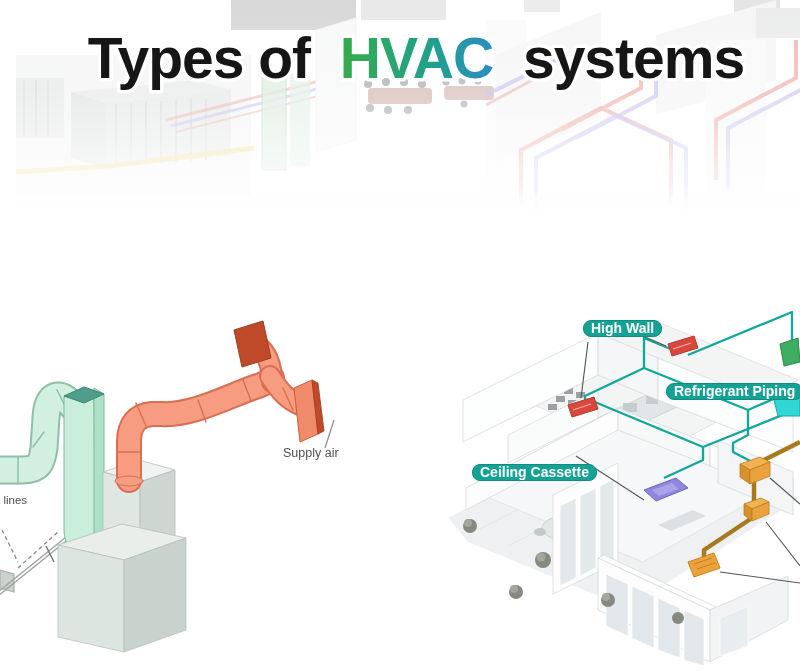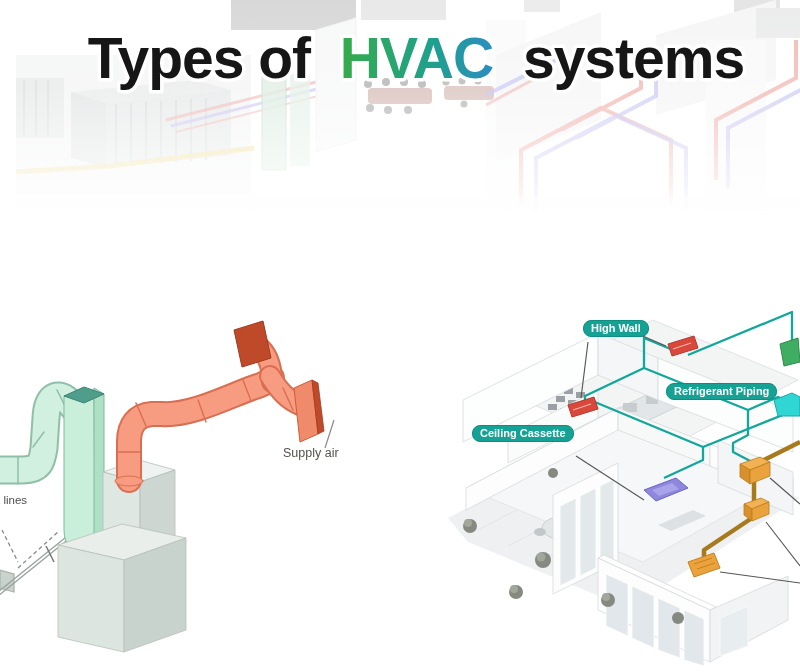--- a/index.html
+++ b/index.html
@@ -13,26 +13,26 @@
   .title-svg{position:absolute;left:0;top:0;z-index:5;}
   .title-text{font-family:"Liberation Sans",sans-serif;font-weight:bold;font-size:57px;
      letter-spacing:-1px;paint-order:stroke fill;stroke:#ffffff;stroke-width:7px;
      stroke-linejoin:round;}
   .fig{position:absolute;overflow:hidden;}
   #left-fig{left:0;top:300px;width:420px;height:372px;}
   #right-fig{left:448px;top:300px;width:352px;height:372px;}
   .diag-label{position:absolute;color:#514f4c;font-weight:normal;z-index:6;white-space:nowrap;}
   #label-tlines{left:-3px;top:494px;font-size:11.5px;color:#4a4f4c;}
   #label-supplyair{left:283px;top:446px;font-size:12.5px;color:#56514d;}
-  .badge{position:absolute;background:#15a294;color:#ffffff;font-size:11px;font-weight:bold;
+  .badge{position:absolute;background:#15a294;color:#ffffff;font-size:14px;font-weight:bold;
      padding:2px 7px;border-radius:8px;line-height:11px;z-index:6;white-space:nowrap;
      border:1px solid #0e8d81;}
   #badge-highwall{left:583px;top:320px;}
   #badge-refpiping{left:666px;top:383px;text-align:center;}
-  #badge-cassette{left:472px;top:425px;}
+  #badge-cassette{left:472px;top:464px;}
 </style>
 </head>
 <body>
 
 <div class="hero">
   <svg width="800" height="230" viewBox="0 0 800 230">
 
     <g>
       <rect x="215" y="0" width="125" height="30" fill="#9b9b9b" opacity="0.75"></rect>
       <rect x="345" y="0" width="85" height="20" fill="#c2c2c3" opacity="0.7"></rect>

